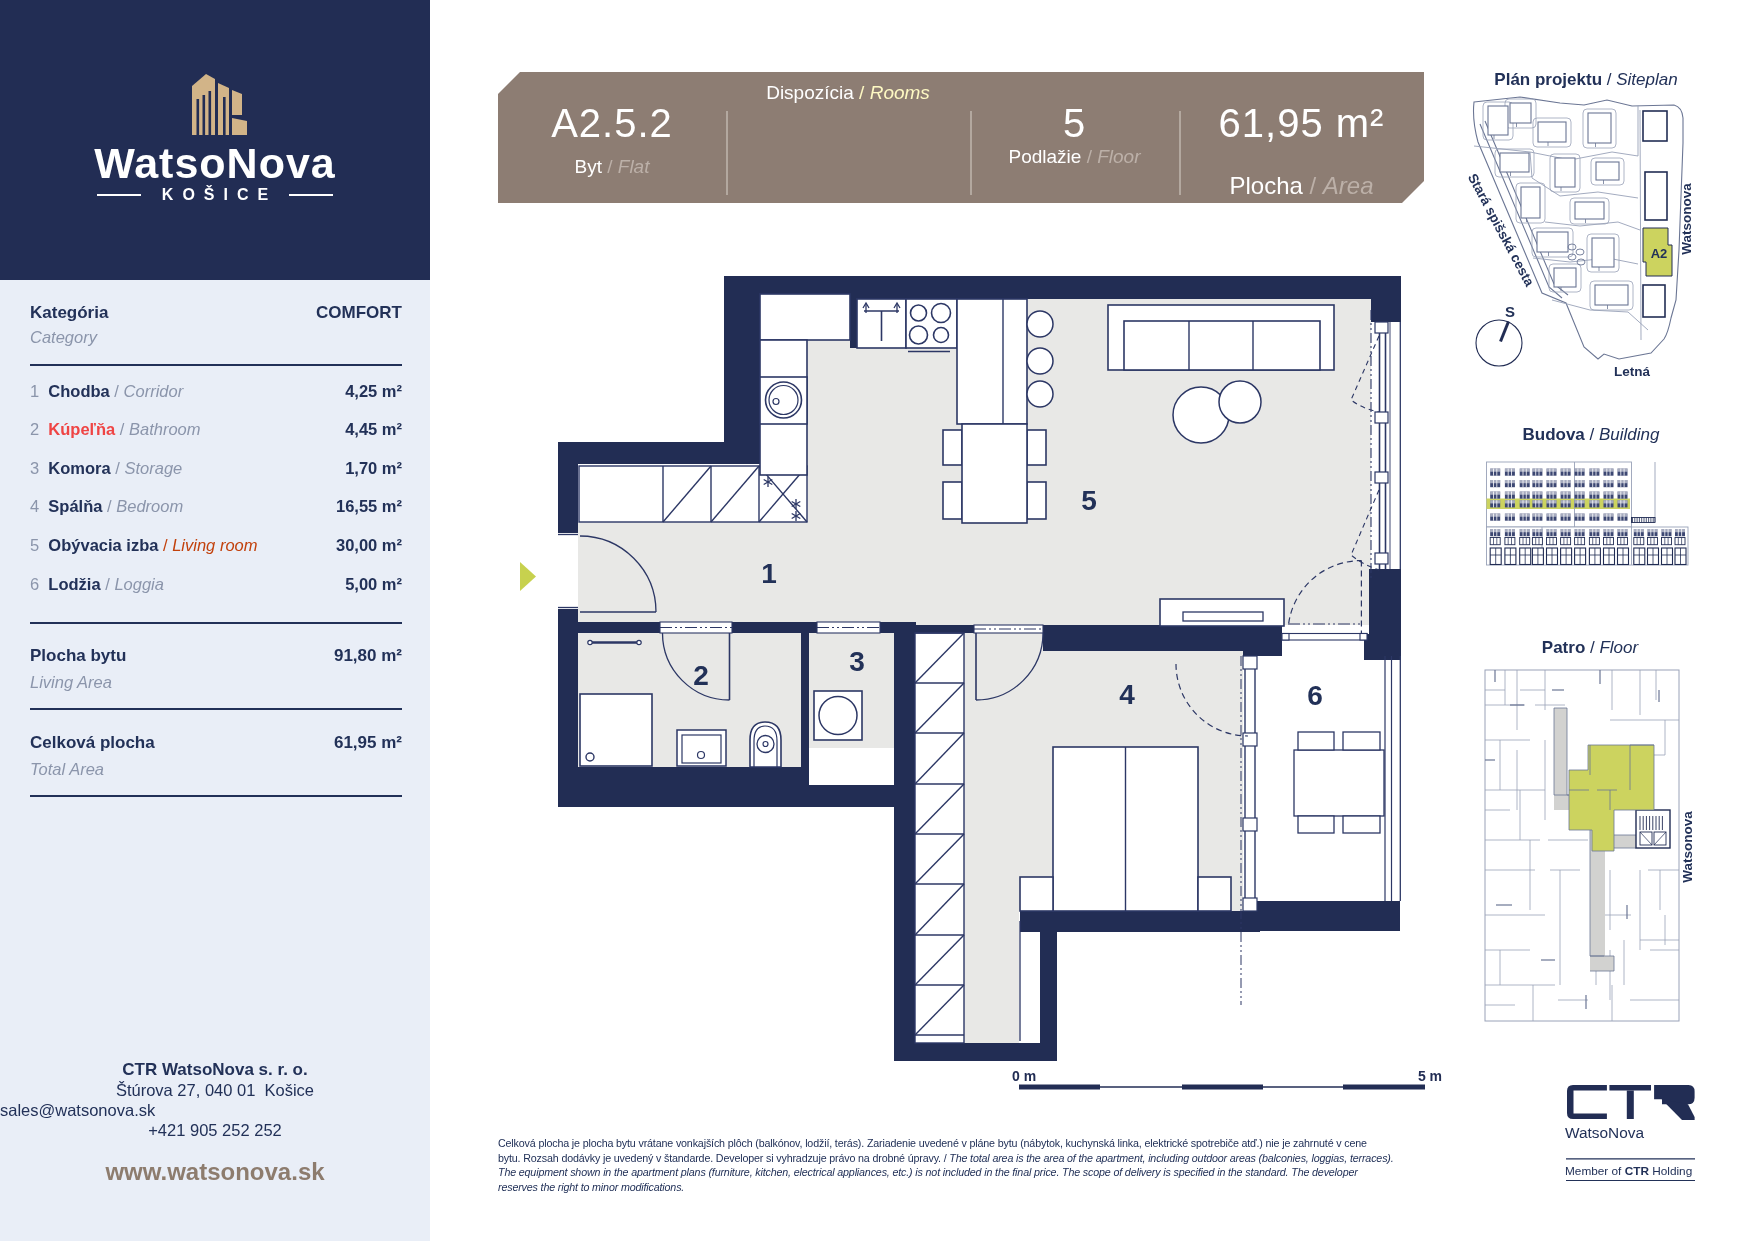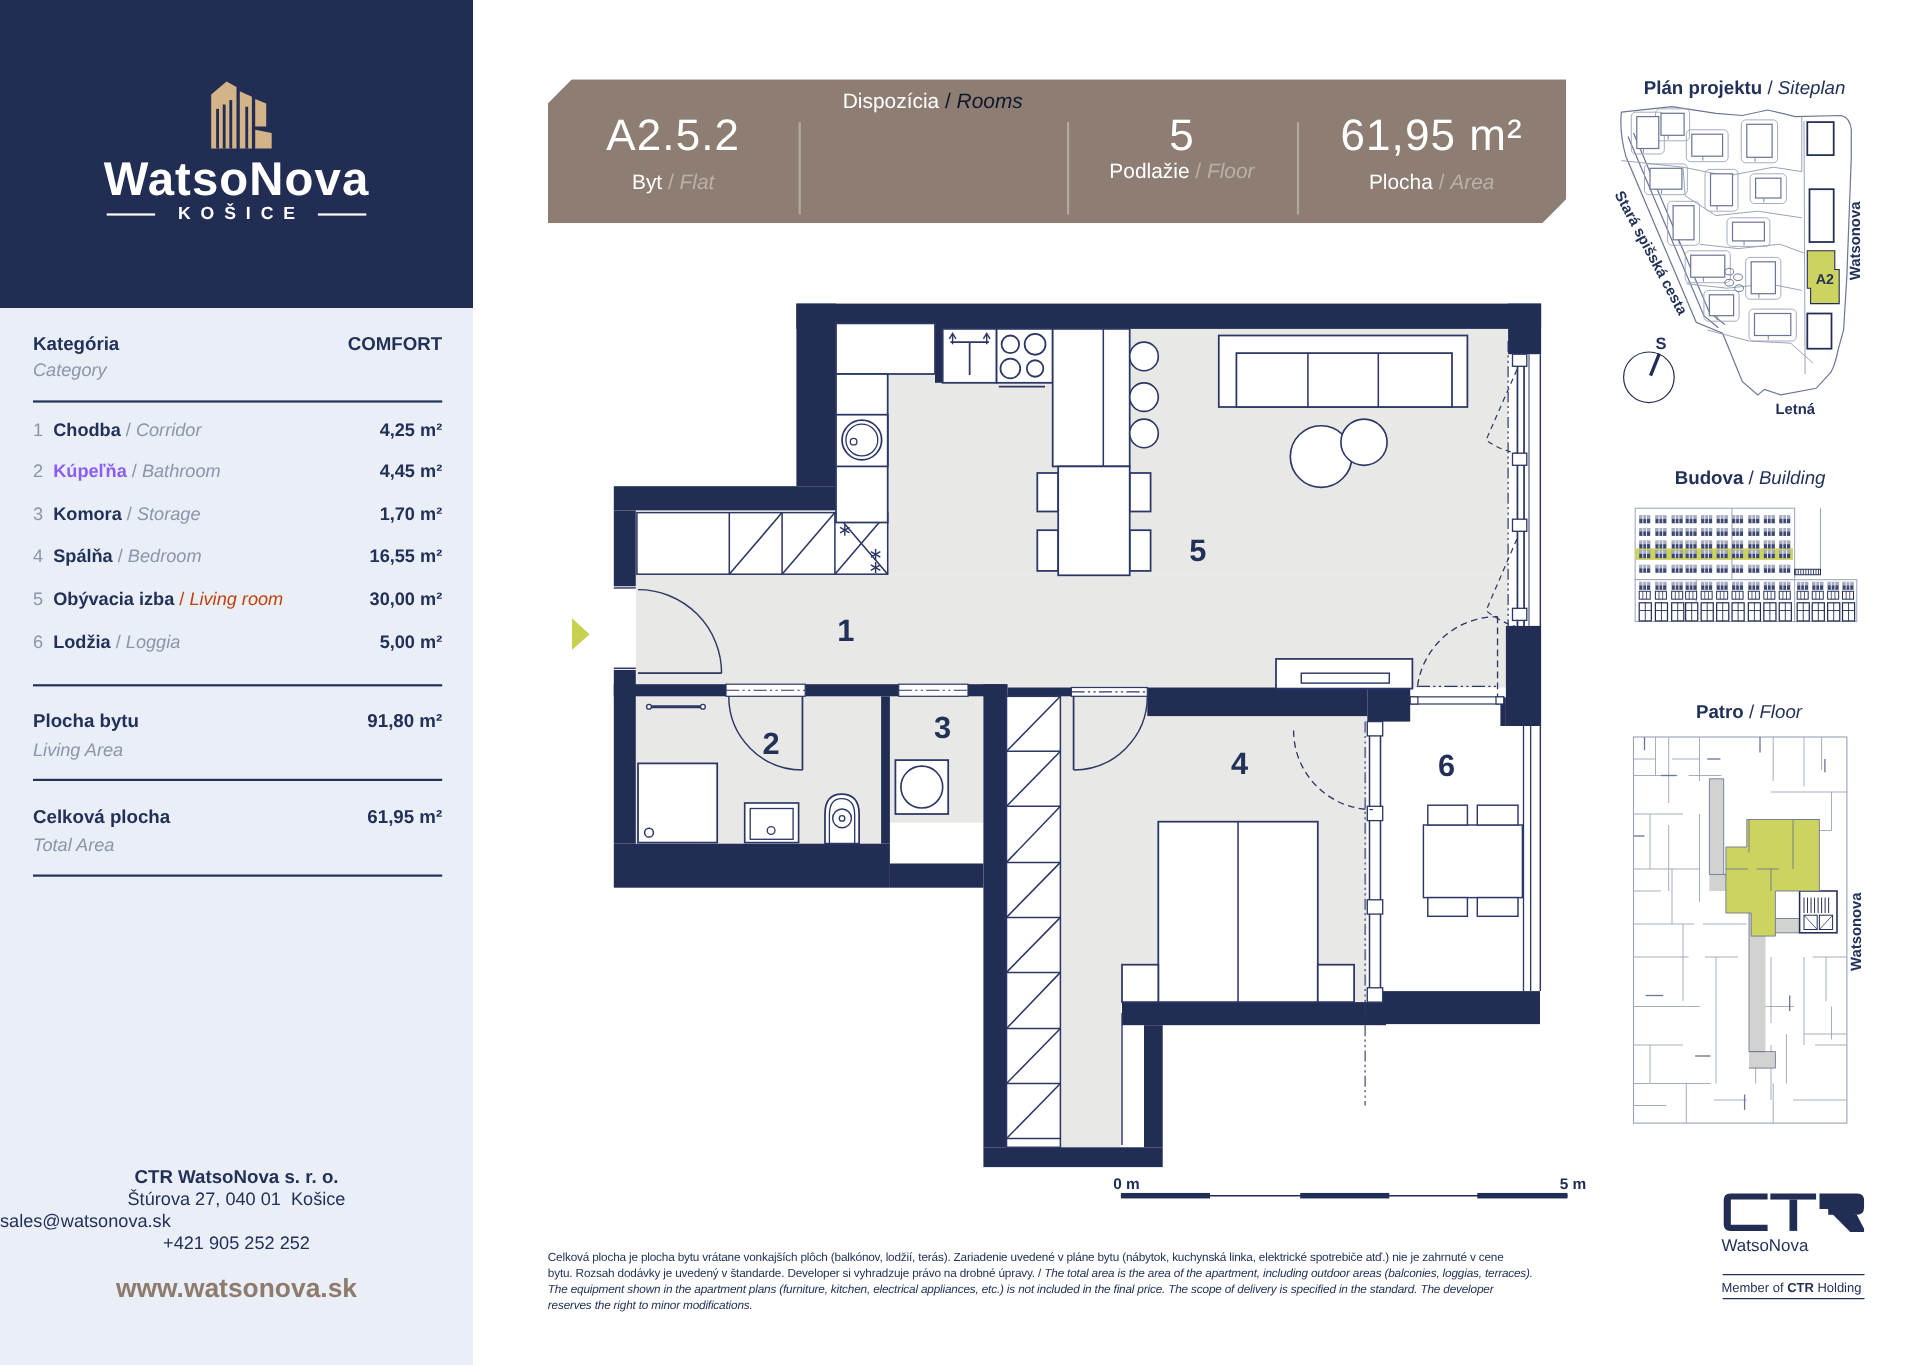--- a/index.html
+++ b/index.html
@@ -22,21 +22,21 @@
 <div class="abs" style="left:0;top:142px;width:430px;text-align:center;color:#fff;font-size:43px;font-weight:bold;letter-spacing:1px;line-height:43px">WatsoNova</div>
 <div class="abs" style="left:0;top:186px;width:430px;display:flex;align-items:center;justify-content:center;color:#fff">
     <span style="display:inline-block;width:44px;height:2px;background:#fff"></span>
     <span style="font-size:16px;font-weight:bold;letter-spacing:9px;margin:0 12px 0 21px">KOŠICE</span>
     <span style="display:inline-block;width:44px;height:2px;background:#fff"></span>
   </div>
 <div class="abs" style="left:30px;top:303px;width:372px;font-size:17px"><b style="color:#223158">Kategória</b><b style="color:#223158;float:right">COMFORT</b></div>
 <div class="abs" style="left:30px;top:328px;font-size:16.5px;color:#8b95ab"><i>Category</i></div>
 <div class="abs" style="left:30px;top:364px;width:372px;height:1.6px;background:#223158"></div>
 <div class="abs" style="left:30px;top:382px;width:372px;font-size:16.5px;white-space:nowrap"><span style="color:#8b95ab">1</span>&nbsp;&nbsp;<b style="color:#223158">Chodba</b><span style="color:#8b95ab"> /&nbsp;<i>Corridor</i></span><b style="color:#223158;float:right">4,25 m²</b></div>
-<div class="abs" style="left:30px;top:420px;width:372px;font-size:16.5px;white-space:nowrap"><span style="color:#8b95ab">2</span>&nbsp;&nbsp;<b style="color:#8b5cf6">Kúpeľňa</b><span style="color:#8b95ab"> /&nbsp;<i>Bathroom</i></span><b style="color:#223158;float:right">4,45 m²</b></div>
+<div class="abs" style="left:30px;top:420px;width:372px;font-size:16.5px;white-space:nowrap"><span style="color:#8b95ab">2</span>&nbsp;&nbsp;<b style="color:#ef4444">Kúpeľňa</b><span style="color:#8b95ab"> /&nbsp;<i>Bathroom</i></span><b style="color:#223158;float:right">4,45 m²</b></div>
 <div class="abs" style="left:30px;top:459px;width:372px;font-size:16.5px;white-space:nowrap"><span style="color:#8b95ab">3</span>&nbsp;&nbsp;<b style="color:#223158">Komora</b><span style="color:#8b95ab"> /&nbsp;<i>Storage</i></span><b style="color:#223158;float:right">1,70 m²</b></div>
 <div class="abs" style="left:30px;top:497px;width:372px;font-size:16.5px;white-space:nowrap"><span style="color:#8b95ab">4</span>&nbsp;&nbsp;<b style="color:#223158">Spálňa</b><span style="color:#8b95ab"> /&nbsp;<i>Bedroom</i></span><b style="color:#223158;float:right">16,55 m²</b></div>
 <div class="abs" style="left:30px;top:536px;width:372px;font-size:16.5px;white-space:nowrap"><span style="color:#8b95ab">5</span>&nbsp;&nbsp;<b style="color:#223158">Obývacia izba</b><span style="color:#c2410c"> /&nbsp;<i>Living room</i></span><b style="color:#223158;float:right">30,00 m²</b></div>
 <div class="abs" style="left:30px;top:575px;width:372px;font-size:16.5px;white-space:nowrap"><span style="color:#8b95ab">6</span>&nbsp;&nbsp;<b style="color:#223158">Lodžia</b><span style="color:#8b95ab"> /&nbsp;<i>Loggia</i></span><b style="color:#223158;float:right">5,00 m²</b></div>
 <div class="abs" style="left:30px;top:622px;width:372px;height:1.6px;background:#223158"></div>
 <div class="abs" style="left:30px;top:646px;width:372px;font-size:17px"><b style="color:#223158">Plocha bytu</b><b style="color:#223158;float:right">91,80 m²</b></div>
 <div class="abs" style="left:30px;top:673px;font-size:16.5px;color:#8b95ab"><i>Living Area</i></div>
 <div class="abs" style="left:30px;top:708px;width:372px;height:1.6px;background:#223158"></div>
 <div class="abs" style="left:30px;top:733px;width:372px;font-size:17px"><b style="color:#223158">Celková plocha</b><b style="color:#223158;float:right">61,95 m²</b></div>
 <div class="abs" style="left:30px;top:760px;font-size:16.5px;color:#8b95ab"><i>Total Area</i></div>
@@ -45,29 +45,29 @@
 <div class="abs" style="left:0;top:1081px;width:430px;text-align:center;color:#223158;font-size:16.5px">Štúrova 27, 040 01&nbsp; Košice</div>
 <div class="abs" style="left:0;top:1101px;width:430px;color:#223158;font-size:16.5px">sales@watsonova.sk</div>
 <div class="abs" style="left:0;top:1121px;width:430px;text-align:center;color:#223158;font-size:16.5px">+421 905 252 252</div>
 <div class="abs" style="left:0;top:1158px;width:430px;text-align:center;color:#8d7c6e;font-size:24px;font-weight:bold">www.watsonova.sk</div>
 <div class="abs" style="left:498px;top:72px;width:926px;height:131px;background:#8d7d73;clip-path:polygon(22px 0,926px 0,926px 109px,904px 131px,0 131px,0 22px)">
 <div class="abs" style="left:0px;top:0;width:228px;height:131px;text-align:center">
       <div style="margin-top:29px;font-size:40px;color:#fff;letter-spacing:1px">A2.5.2</div>
       <div style="margin-top:10px;font-size:19px;color:#fff">Byt<span style="color:#bcb0a8"> / <i>Flat</i></span></div>
     </div>
 <div class="abs" style="left:228px;top:0;width:244px;height:131px;text-align:center">
-      <div style="margin-top:10px;font-size:19px;color:#fff">Dispozícia<span style="color:#0f172a"> / <i>Rooms</i></span></div>
+      <div style="margin-top:10px;font-size:19px;color:#fff">Dispozícia<span style="color:#fef9c3"> / <i>Rooms</i></span></div>
     </div>
 <div class="abs" style="left:472px;top:0;width:209px;height:131px;text-align:center">
       <div style="margin-top:29px;font-size:40px;color:#fff;letter-spacing:1px">5</div>
       <div style="font-size:19px;color:#fff">Podlažie<span style="color:#bcb0a8"> / <i>Floor</i></span></div>
     </div>
 <div class="abs" style="left:681px;top:0;width:245px;height:131px;text-align:center">
       <div style="margin-top:29px;font-size:40px;color:#fff;letter-spacing:1px">61,95 m²</div>
-      <div style="margin-top:10px;font-size:19px;color:#fff">Plocha<span style="color:#bcb0a8"> / <i>Area</i></span></div>
+      <div style="margin-top:26px;font-size:24px;color:#fff">Plocha<span style="color:#bcb0a8"> / <i>Area</i></span></div>
     </div>
 <div class="abs" style="left:228px;top:39px;width:1.5px;height:84px;background:#b3a89f"></div>
 <div class="abs" style="left:472px;top:39px;width:1.5px;height:84px;background:#b3a89f"></div>
 <div class="abs" style="left:681px;top:39px;width:1.5px;height:84px;background:#b3a89f"></div>
 </div>
 <div class="abs" style="left:498px;top:1136px;width:900px;font-size:10.7px;line-height:14.5px;color:#223158;letter-spacing:-0.15px;white-space:nowrap">Celková plocha je plocha bytu vrátane vonkajších plôch (balkónov, lodžií, terás). Zariadenie uvedené v pláne bytu (nábytok, kuchynská linka, elektrické spotrebiče atď.) nie je zahrnuté v cene<br>bytu. Rozsah dodávky je uvedený v štandarde. Developer si vyhradzuje právo na drobné úpravy. / <i>The total area is the area of the apartment, including outdoor areas (balconies, loggias, terraces).</i><br><i>The equipment shown in the apartment plans (furniture, kitchen, electrical appliances, etc.) is not included in the final price. The scope of delivery is specified in the standard. The developer</i><br><i>reserves the right to minor modifications.</i></div>
 <svg class="abs" style="left:0;top:0" width="1754" height="1241" viewBox="0 0 1754 1241">
 <rect x="578" y="522" width="793" height="103" fill="#e8e8e6"></rect>
 <rect x="807" y="340" width="564" height="182" fill="#e8e8e6"></rect>
 <rect x="1003" y="299" width="368" height="43" fill="#e8e8e6"></rect>

